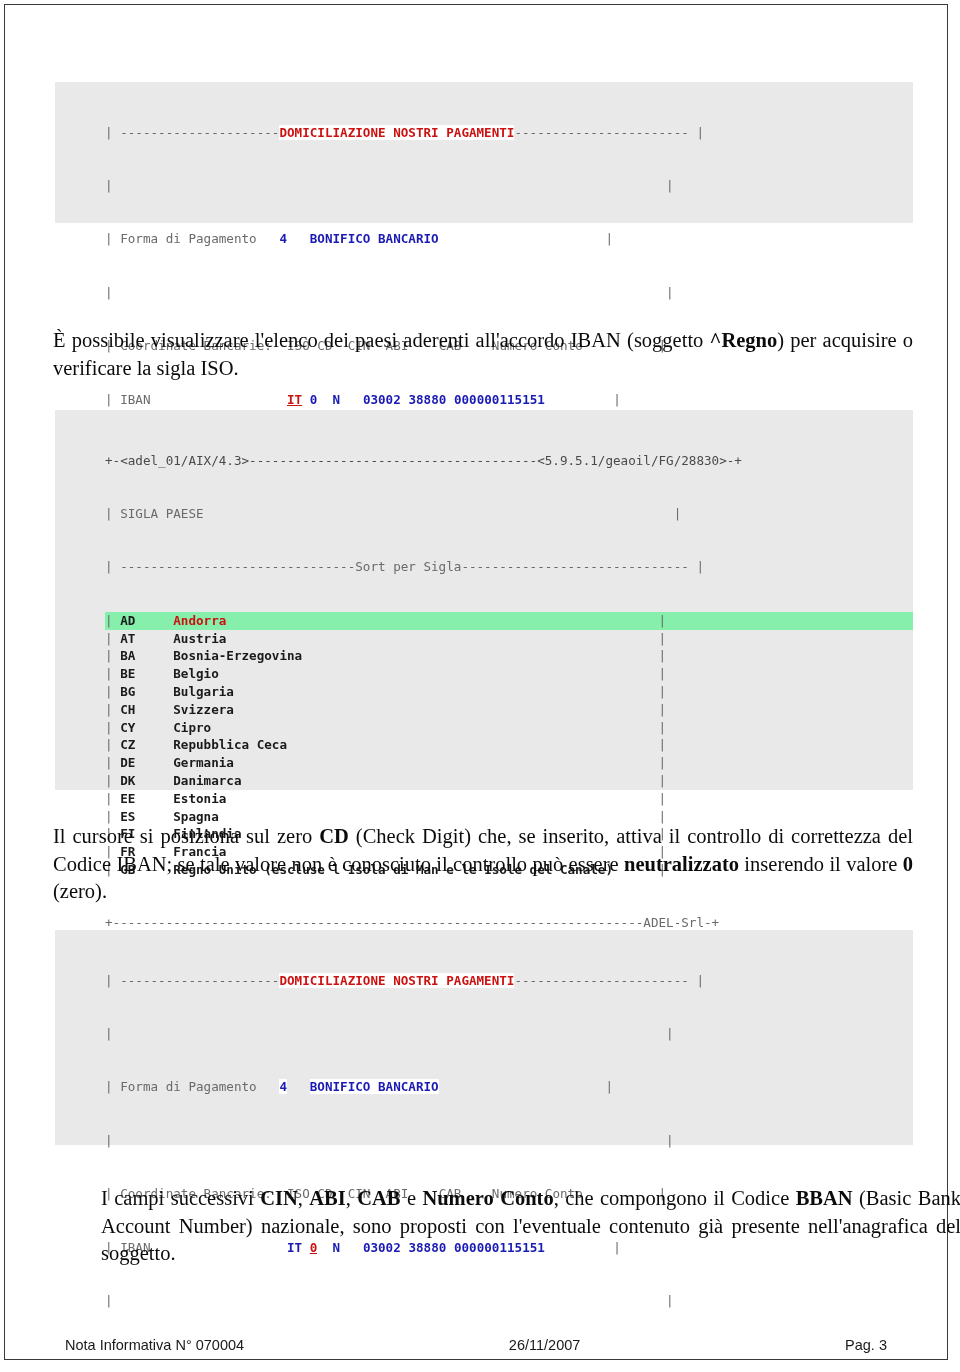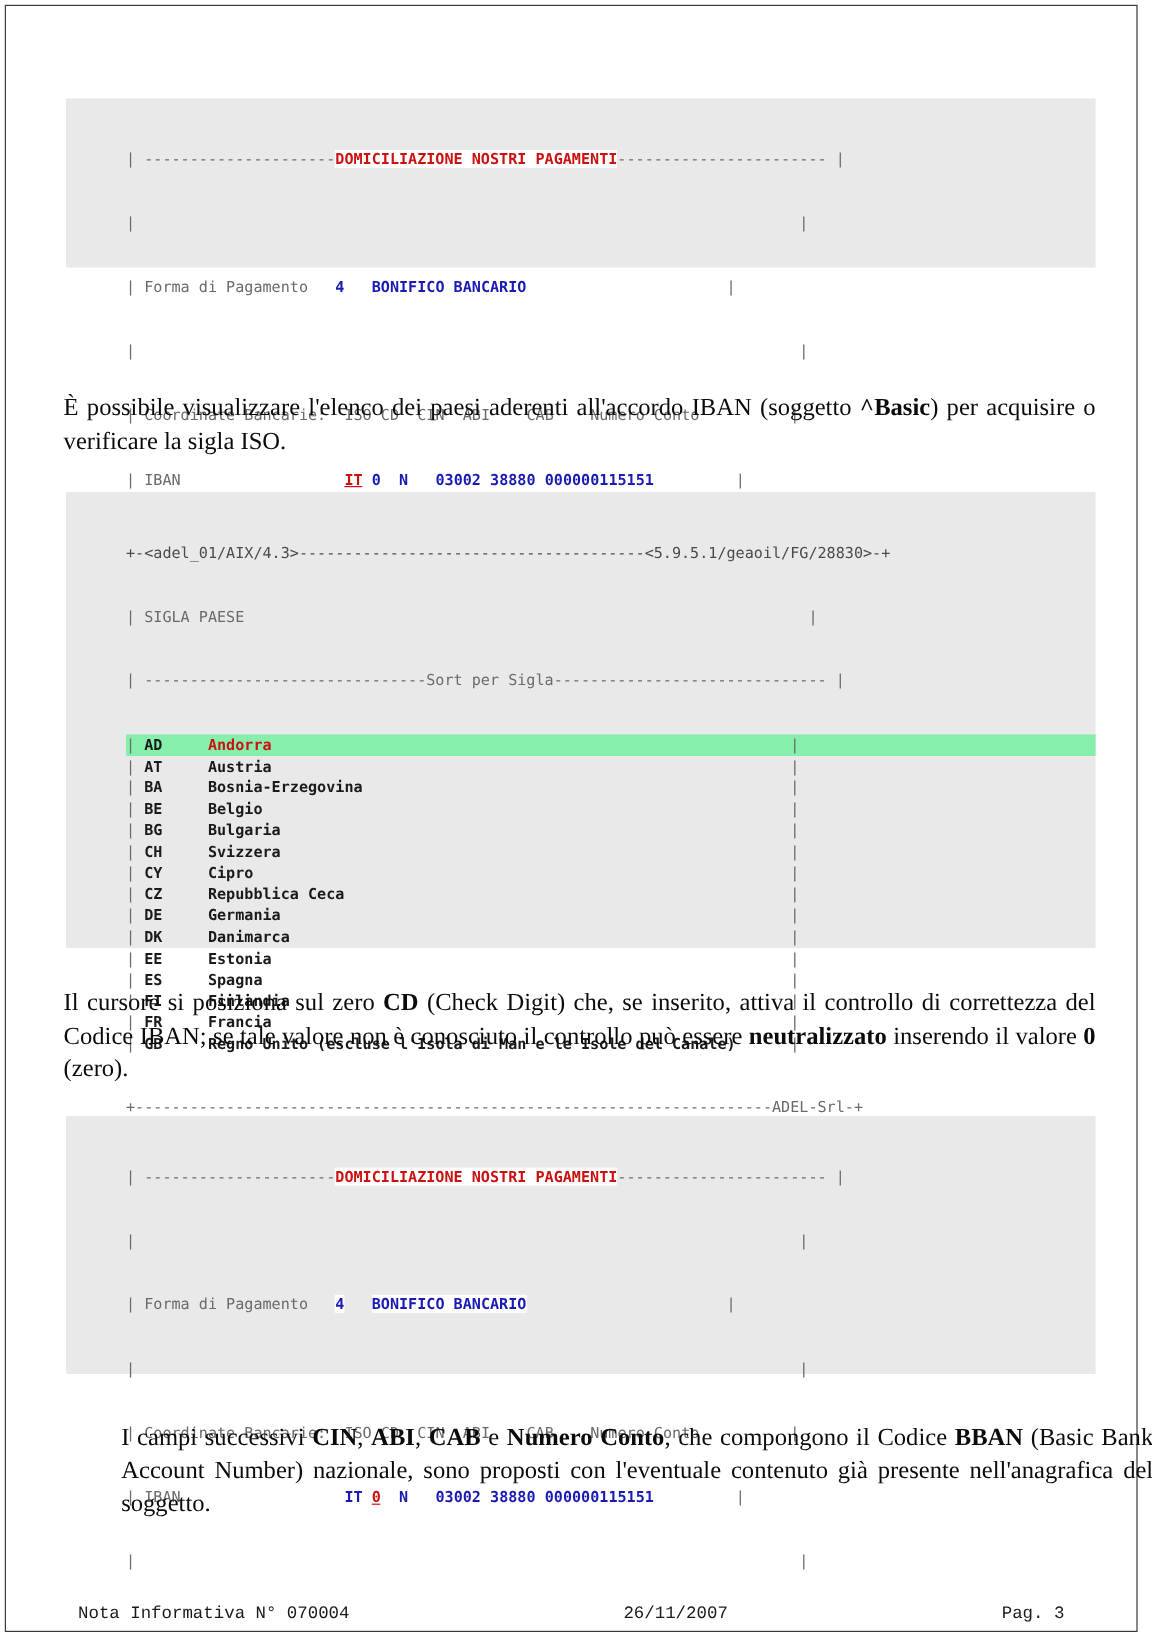--- a/index.html
+++ b/index.html
@@ -55,21 +55,21 @@
     font-size: 20.5px;
     line-height: 27.5px;
     color: #0b0b0b;
     text-align: justify;
   }
   .para b { font-weight: bold; }
 
   .footer {
     position: absolute;
     left: 60px; right: 60px; top: 1332px;
-    font-family: Liberation Mono, monospace;
+    font-family: Liberation Sans, sans-serif;
     font-size: 14.5px;
     color: #1a1a1a;
     display: flex;
     justify-content: space-between;
   }
 </style>
 </head>
 <body>
 
 <div class="page">
@@ -83,21 +83,21 @@
     <div class="row"><span class="gray">| </span><span class="gray">Coordinate Bancarie:</span><span class="gray">  </span><span class="gray">ISO</span><span class="gray"> </span><span class="gray">CD</span><span class="gray">  </span><span class="gray">CIN</span><span class="gray">  </span><span class="gray">ABI</span><span class="gray">    </span><span class="gray">CAB</span><span class="gray">    </span><span class="gray">Numero Conto</span><span class="gray">          |</span></div>
     <div class="row"><span class="gray">| </span><span class="gray">IBAN</span><span class="gray">                  </span><span class="red ul">IT</span><span class="white"> </span><span class="blue">0</span><span class="white">  </span><span class="blue">N</span><span class="white">   </span><span class="blue">03002</span><span class="white"> </span><span class="blue">38880</span><span class="white"> </span><span class="blue">000000115151</span><span class="gray">         |</span></div>
     <div class="row"><span class="gray">|                                                                         |</span></div>
     <div class="row"><span class="gray">| </span><span class="gray">Denominazione Istituto</span><span class="gray"> </span><span class="blue">BANCA DI ROMA DI ANGUILLARA SABAZIA</span><span class="gray">               |</span></div>
     <div class="row"><span class="gray">|                                                                         |</span></div>
     <div class="row"><span class="gray">+----------------------------------------------------------------------</span><span class="gray">ADEL-Srl-+</span></div>
     <div class="row"><span class="red">^L</span><span class="gray">ist</span></div>
   </div>
 
   <div class="para" style="left:48px; top:322px; width:860px;">
-    <span>È possibile visualizzare l'elenco dei paesi aderenti all'accordo IBAN (soggetto </span><b>^Basic</b><span>) per acquisire o verificare la sigla ISO.</span>
+    <span>È possibile visualizzare l'elenco dei paesi aderenti all'accordo IBAN (soggetto </span><b>^Regno</b><span>) per acquisire o verificare la sigla ISO.</span>
   </div>
 
   <div class="term" id="screen2" style="left:50px; top:405px; width:858px; height:380px; padding:6px 0 0 50px;">
     <div class="row"><span class="dk">+-&lt;adel_01/AIX/4.3&gt;</span><span class="dk">--------------------------------------</span><span class="dk">&lt;5.9.5.1/geaoil/FG/28830&gt;-+</span></div>
     <div class="row"><span class="gray">| </span><span class="gray">SIGLA PAESE</span><span class="gray">                                                              |</span></div>
     <div class="row"><span class="gray">| </span><span class="gray">-------------------------------</span><span class="gray">Sort per Sigla</span><span class="gray">------------------------------</span><span class="gray"> |</span></div>
     <div id="country-rows"><div class="row hlrow"><span class="gray">| </span><span class="blk">AD</span><span>     </span><span class="redp">Andorra</span><span class="gray">                                                         |</span></div><div class="row"><span class="gray">| </span><span class="blk">AT</span><span>     </span><span class="blk">Austria</span><span class="gray">                                                         |</span></div><div class="row"><span class="gray">| </span><span class="blk">BA</span><span>     </span><span class="blk">Bosnia-Erzegovina</span><span class="gray">                                               |</span></div><div class="row"><span class="gray">| </span><span class="blk">BE</span><span>     </span><span class="blk">Belgio</span><span class="gray">                                                          |</span></div><div class="row"><span class="gray">| </span><span class="blk">BG</span><span>     </span><span class="blk">Bulgaria</span><span class="gray">                                                        |</span></div><div class="row"><span class="gray">| </span><span class="blk">CH</span><span>     </span><span class="blk">Svizzera</span><span class="gray">                                                        |</span></div><div class="row"><span class="gray">| </span><span class="blk">CY</span><span>     </span><span class="blk">Cipro</span><span class="gray">                                                           |</span></div><div class="row"><span class="gray">| </span><span class="blk">CZ</span><span>     </span><span class="blk">Repubblica Ceca</span><span class="gray">                                                 |</span></div><div class="row"><span class="gray">| </span><span class="blk">DE</span><span>     </span><span class="blk">Germania</span><span class="gray">                                                        |</span></div><div class="row"><span class="gray">| </span><span class="blk">DK</span><span>     </span><span class="blk">Danimarca</span><span class="gray">                                                       |</span></div><div class="row"><span class="gray">| </span><span class="blk">EE</span><span>     </span><span class="blk">Estonia</span><span class="gray">                                                         |</span></div><div class="row"><span class="gray">| </span><span class="blk">ES</span><span>     </span><span class="blk">Spagna</span><span class="gray">                                                          |</span></div><div class="row"><span class="gray">| </span><span class="blk">FI</span><span>     </span><span class="blk">Finlandia</span><span class="gray">                                                       |</span></div><div class="row"><span class="gray">| </span><span class="blk">FR</span><span>     </span><span class="blk">Francia</span><span class="gray">                                                         |</span></div><div class="row"><span class="gray">| </span><span class="blk">GB</span><span>     </span><span class="blk">Regno Unito (escluse l'Isola di Man e le Isole del Canale)</span><span class="gray">      |</span></div></div>
     <div class="row"><span class="gray">+----------------------------------------------------------------------</span><span class="gray">ADEL-Srl-+</span></div>
     <div class="row" id="screen2-menu"><span class="red">D</span><span class="gray">own</span><span> </span><span class="red">S</span><span class="gray">ort</span><span> </span><span class="red">E</span><span class="gray">xport</span><span> </span><span class="red">R</span><span class="gray">eport</span><span> </span></div>
   </div>

